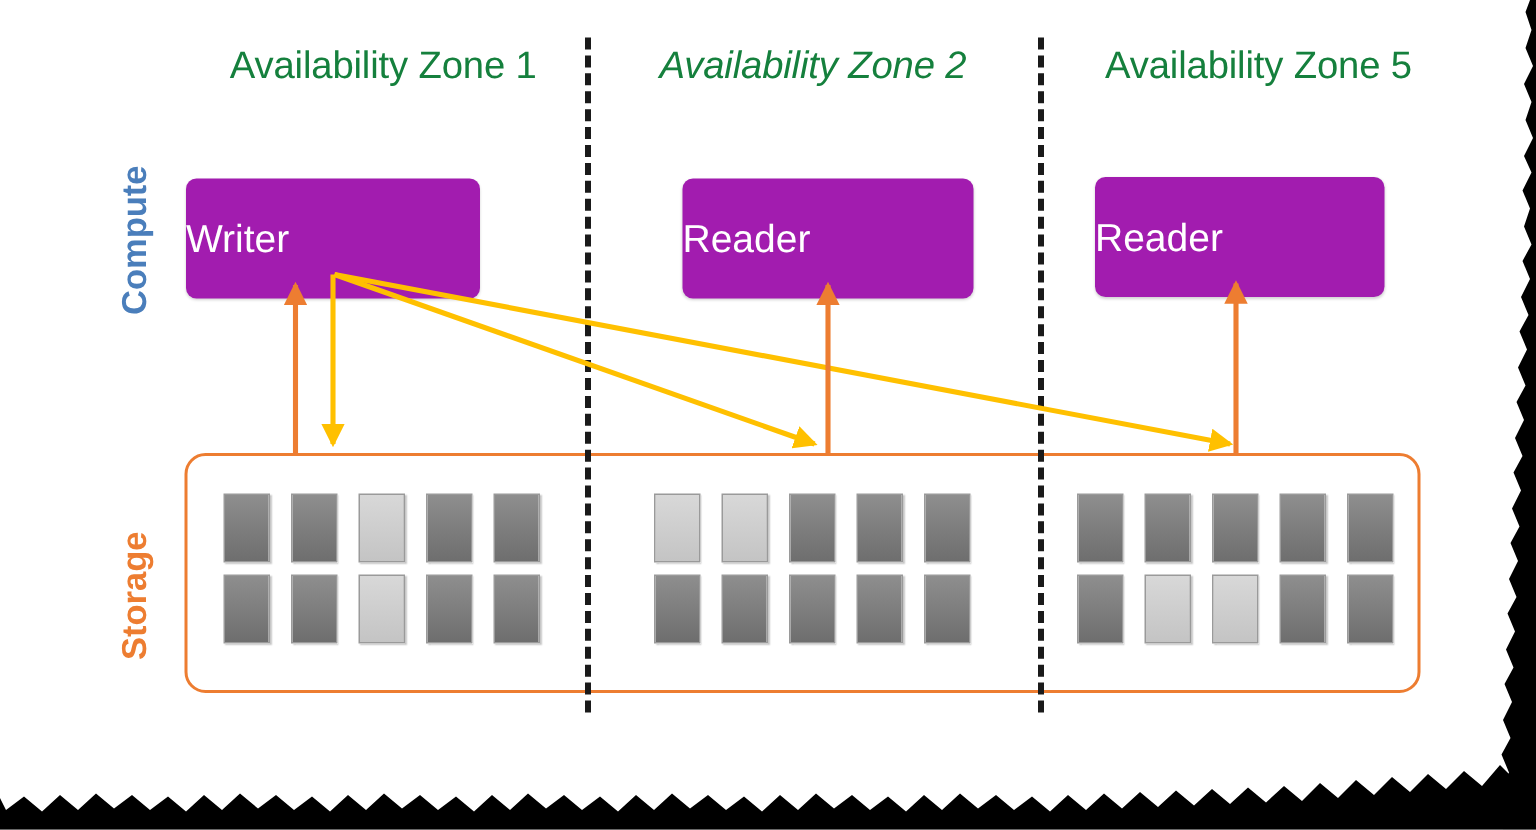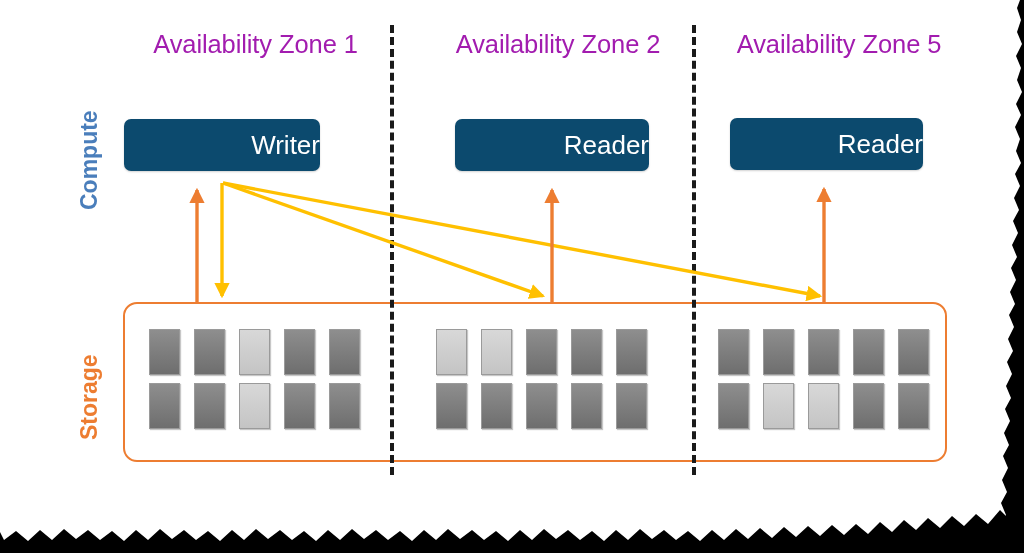--- a/index.html
+++ b/index.html
@@ -13,52 +13,52 @@
   
   .torn{position:absolute;pointer-events:none;}
   #torn-right{top:0;right:0;width:30px;height:553px;}
   #torn-bottom{left:0;bottom:0;width:1024px;height:75px;}
 
   
   .zone-title{
     position:absolute;
     top:30px;
     font-size:25.5px;
-    color:#a21caf;
+    color:#15803d;
     text-align:center;
     white-space:nowrap;
     letter-spacing:-0.1px;
   }
   #zone-title-1{left:123px;width:265px;}
-  #zone-title-2{left:408px;width:300px;}
+  #zone-title-2{left:392px;width:300px;font-style:italic;}
   #zone-title-3{left:694px;width:290px;}
 
   
   .vlabel{
     position:absolute;
     transform-origin:left top;
     transform:rotate(-90deg);
     font-size:23px;
     font-weight:bold;
     white-space:nowrap;
   }
   #label-compute{left:76px;top:210px;color:#4a7ebb;}
   #label-storage{left:76px;top:440px;color:#ed7d31;}
 
   
   .node{
     position:absolute;
-    height:52px;
-    background:#0c4a6e;
+    height:80px;
+    background:#a21caf;
     border-radius:7px;
     color:#ffffff;
     font-size:26px;
     display:flex;
     align-items:center;
-    justify-content:flex-end;
+    justify-content:flex-start;
     box-shadow:0 1px 2px rgba(0,0,0,0.18);
   }
   #node-writer{left:124px;top:119px;width:196px;}
   #node-reader-2{left:455px;top:119px;width:194px;}
   #node-reader-3{left:730px;top:118px;width:193px;}
 
   
   #storage-container{
     position:absolute;
     left:123px;top:302px;

